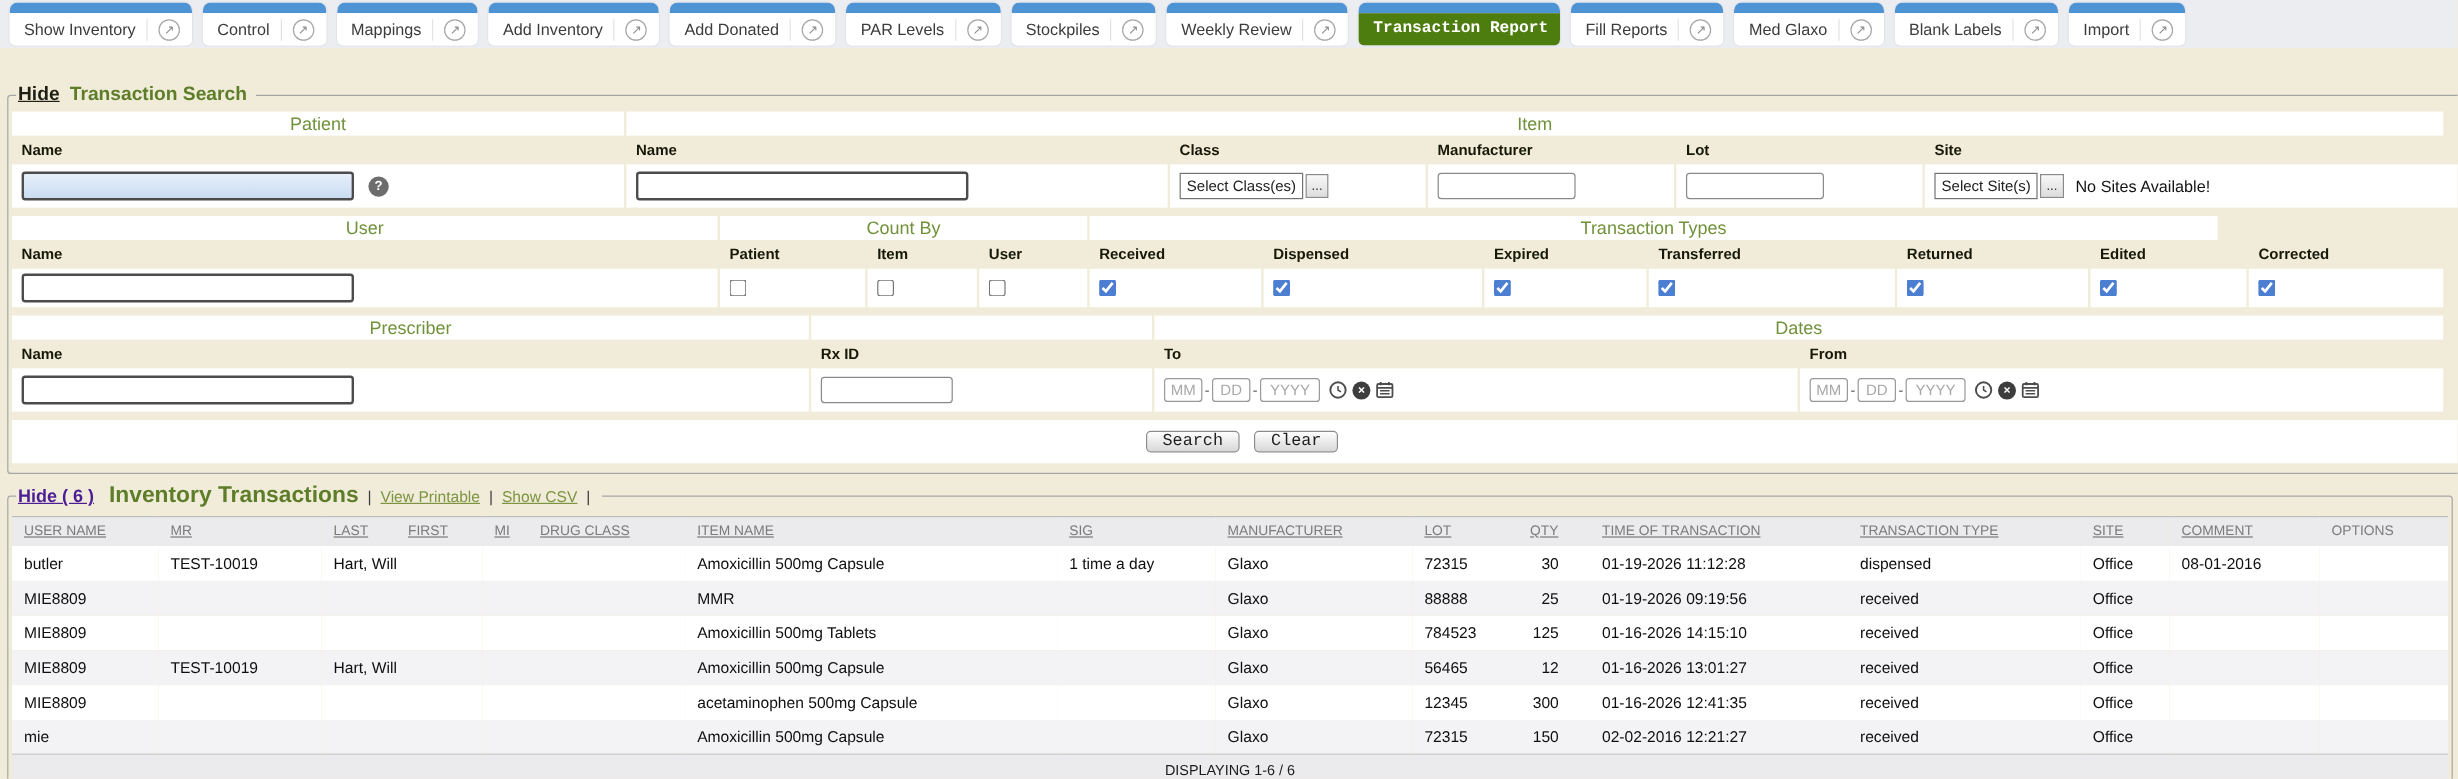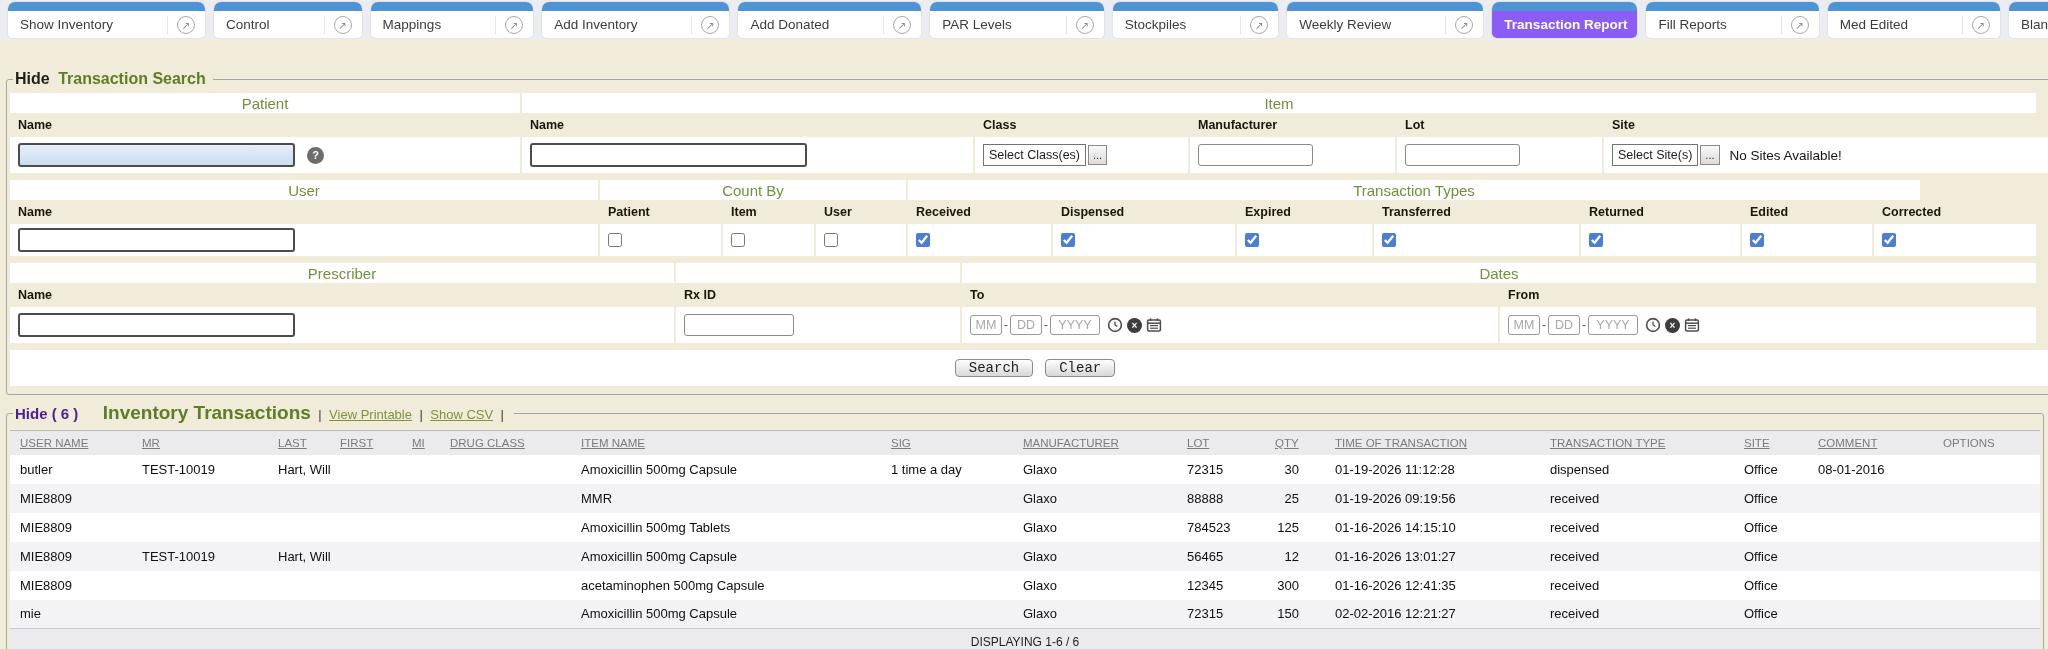--- a/index.html
+++ b/index.html
@@ -7,38 +7,38 @@
   body{width:2048px;height:649px;overflow:hidden;background:#f1ecda;
        font-family:"Liberation Sans","DejaVu Sans",sans-serif;}
   .page{width:2048px;height:649px;background:#f1ecda;position:relative;}
 
   
   .tabbar{height:40px;background:#ecedf1;display:flex;align-items:flex-start;
           gap:9px;padding:2px 0 0 8px;}
   .tab{border-radius:7px 7px 5px 5px;overflow:hidden;background:#fff;
        box-shadow:0 0 0 1px #e2e3e8;flex:0 0 auto;cursor:pointer;}
   .tab-cap{height:9px;background:#4e93d3;}
-  .tab-body{height:27px;display:flex;align-items:center;padding:0 10px 0 12px;background:#fff;gap:45px;}
+  .tab-body{height:27px;display:flex;align-items:center;padding:0 10px 0 12px;background:#fff;}
   .tab-label{font-size:13.5px;color:#3c3c3c;white-space:nowrap;}
   .tab-icon{margin-left:9px;padding-left:9px;border-left:1px solid #e3e3e3;display:flex;align-items:center;}
   .tab-icon .circ{width:18px;height:18px;border:1px solid #a7a7a7;border-radius:50%;
        display:flex;align-items:center;justify-content:center;font-size:10.5px;color:#8d8d8d;}
   .tab.active .tab-cap{background:#4e93d3;}
-  .tab.active .tab-body{background:#8b5cf6;}
+  .tab.active .tab-body{background:#4d7c0f;font-family:Liberation Mono, monospace;}
   .tab.active .tab-label{color:#fff;font-weight:bold;}
 
   
   fieldset.panel{margin:0 6px;border:1px solid #a6a6a6;border-radius:3px;padding:3px 3px 8px 3px;}
   #search-panel{margin-top:30px;}
   #results-panel{margin-top:7px;}
   legend{padding:0 7px 0 2px;margin-left:3px;white-space:nowrap;}
-  .hide-link{font-size:16px;font-weight:bold;color:#1f1f14;cursor:pointer;}
+  .hide-link{font-size:16px;font-weight:bold;color:#1f1f14;text-decoration:underline;cursor:pointer;}
   .panel-title{font-size:16px;font-weight:bold;color:#5d7d28;margin-left:4px;}
   #results-panel .hide-link{color:#4c1d95;font-size:15px;}
-  .results-title{font-size:19px;font-weight:bold;color:#5d7d28;margin-left:20px;}
+  .results-title{font-size:19px;font-weight:bold;color:#5d7d28;margin-left:8px;}
   .leg-pipe{font-size:13px;color:#3b3b3b;margin:0 3px;}
   .leg-link{font-size:13px;color:#7d9440;text-decoration:underline;cursor:pointer;}
 
   
   .form{display:flex;flex-direction:column;gap:2px;margin-top:2px;}
   .frow{display:flex;gap:2px;}
   .frow.gap{margin-top:5px;}
   .cell{flex:0 0 auto;}
   .hcell{background:#fff;height:20px;display:flex;align-items:center;justify-content:center;
          font-size:15px;color:#71923b;}
@@ -174,21 +174,21 @@
         <div class="tab-body">
           <span class="tab-label">Fill Reports</span>
           <span class="tab-icon">
             <span class="circ">↗</span>
           </span>
         </div>
       </div>
       <div class="tab">
         <div class="tab-cap"></div>
         <div class="tab-body">
-          <span class="tab-label">Med Edited</span>
+          <span class="tab-label">Med Glaxo</span>
           <span class="tab-icon">
             <span class="circ">↗</span>
           </span>
         </div>
       </div>
       <div class="tab">
         <div class="tab-cap"></div>
         <div class="tab-body">
           <span class="tab-label">Blank Labels</span>
           <span class="tab-icon">
@@ -250,21 +250,21 @@
         <div class="cell icell" style="width:456px">
           <span class="selbox">Select Site(s)</span>
           <span class="dots">...</span>
           <span class="nosites">No Sites Available!</span>
         </div>
       </div>
 
       <div class="frow gap">
         <div class="cell hcell" style="width:588px">User</div>
         <div class="cell hcell" style="width:306px">Count By</div>
-        <div class="cell hcell" style="width:1012px">Transaction Types</div>
+        <div class="cell hcell" style="width:940px">Transaction Types</div>
       </div>
 
       <div class="frow">
         <div class="cell lcell" style="width:588px">Name</div>
         <div style="display:contents" id="countby-labels"><div class="cell lcell" style="width: 121px;">Patient</div><div class="cell lcell" style="width: 91px;">Item</div><div class="cell lcell" style="width: 90px;">User</div></div>
         <div style="display:contents" id="tt-labels"><div class="cell lcell" style="width: 143px;">Received</div><div class="cell lcell" style="width: 182px;">Dispensed</div><div class="cell lcell" style="width: 135px;">Expired</div><div class="cell lcell" style="width: 205px;">Transferred</div><div class="cell lcell" style="width: 159px;">Returned</div><div class="cell lcell" style="width: 130px;">Edited</div><div class="cell lcell" style="width: 162px;">Corrected</div></div>
       </div>
 
       <div class="frow">
         <div class="cell ccell" style="width:588px">

